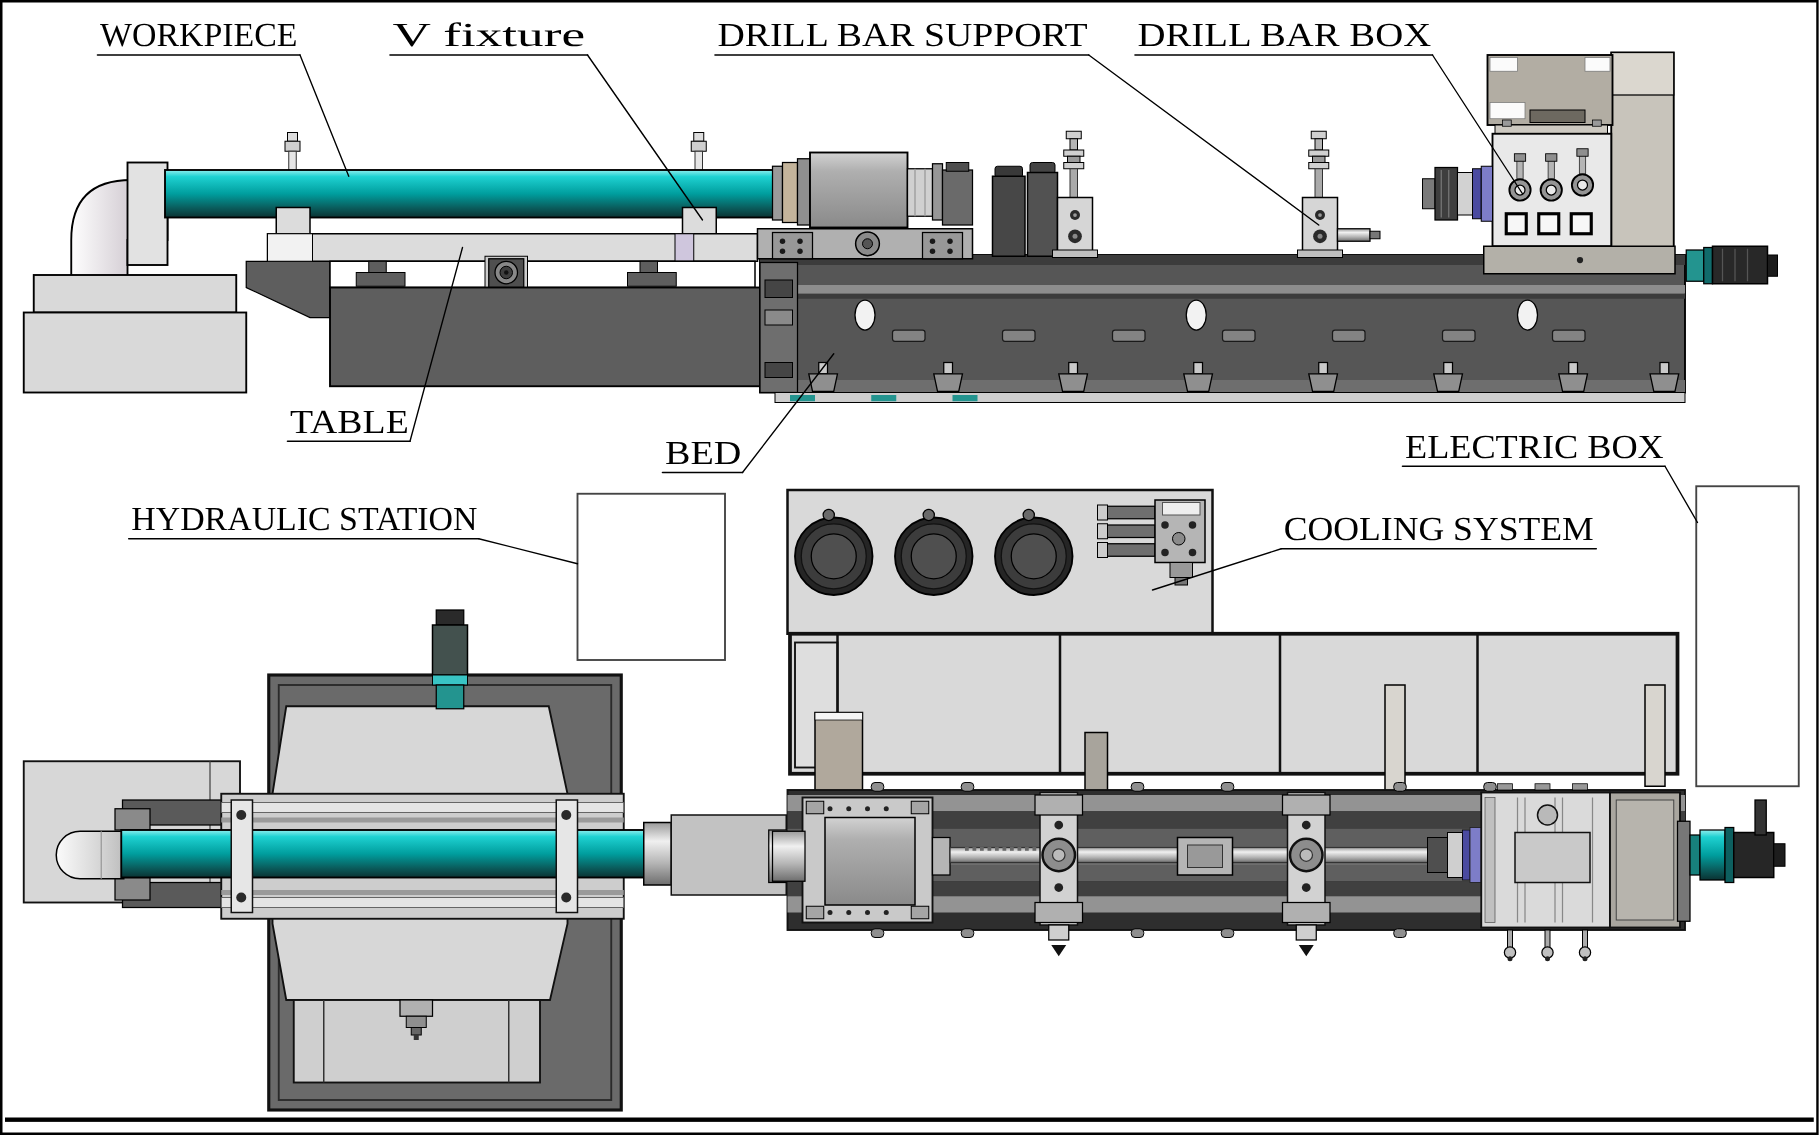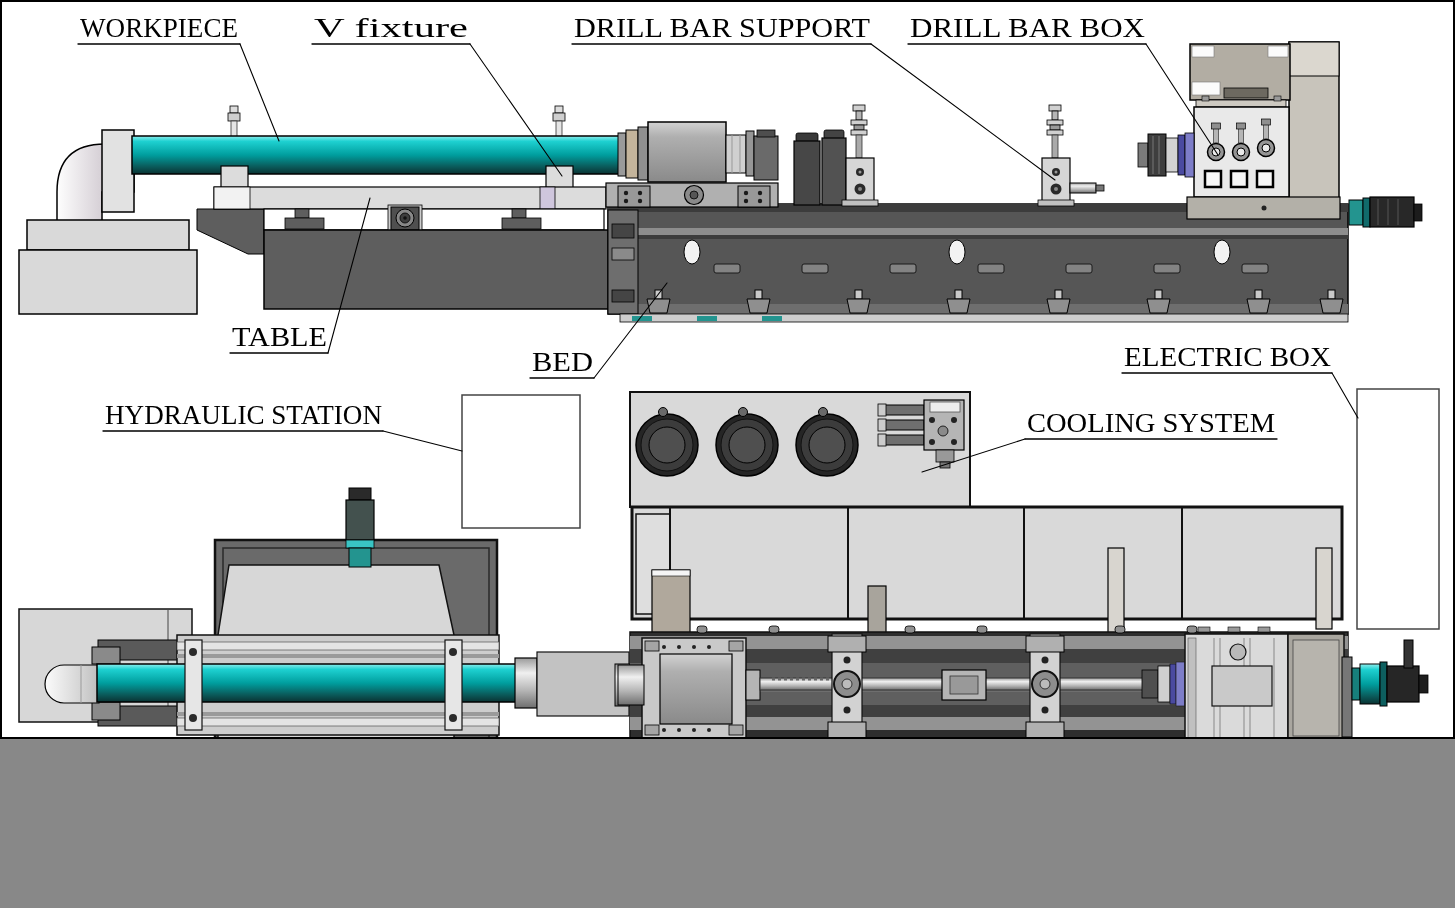--- a/index.html
+++ b/index.html
@@ -1,18 +1,18 @@
 <!DOCTYPE html>
 <html><head>
 <meta charset="utf-8">
 <style>
   html,body{margin:0;padding:0;background:#888;}
   .canvas{
     position:relative;
-    width:1455px;height:739px;
+    width:1455px;height:908px;
     background:#fff;
     border:2px solid #000;
     box-sizing:border-box;
     overflow:hidden;
     font-family:"Liberation Serif", serif;
   }
   svg{display:block;}
   text.cad{
     font-family:"Liberation Serif", serif;
     font-size:27px;

